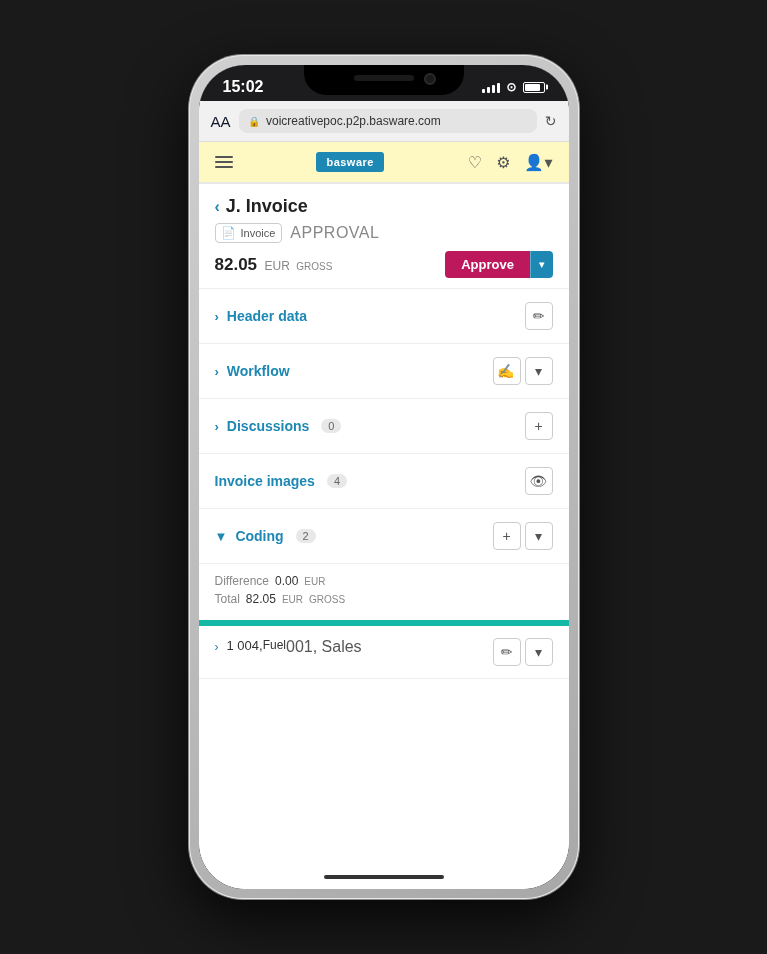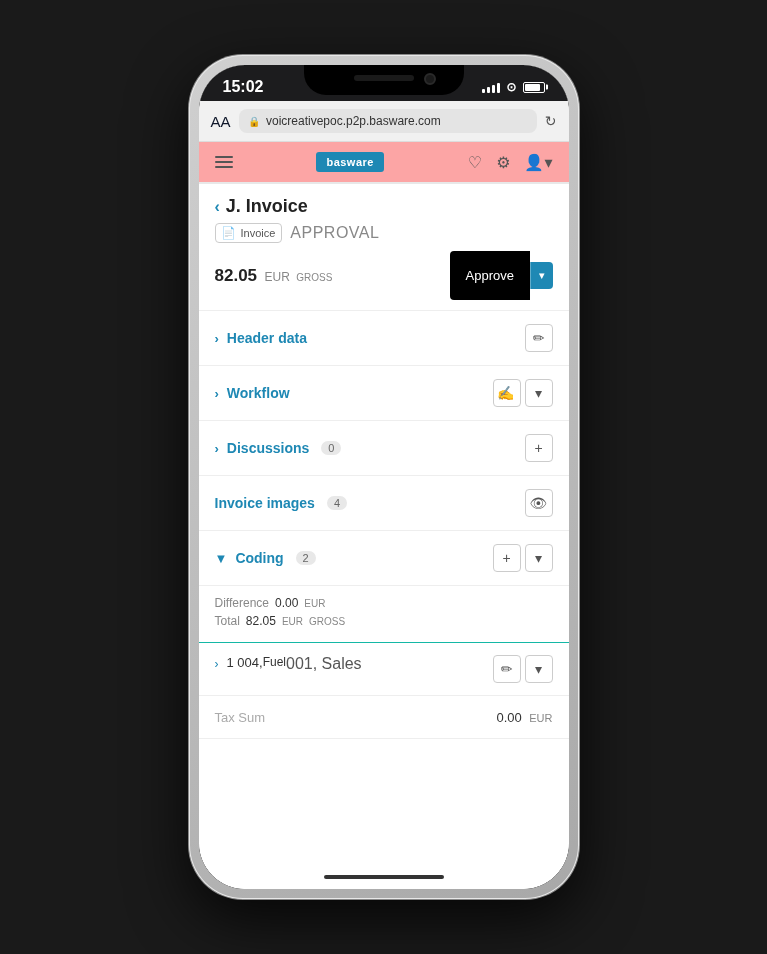--- a/index.html
+++ b/index.html
@@ -196,21 +196,21 @@
     .app-content {
       flex: 1;
       overflow-y: auto;
       background: #fff;
       display: flex;
       flex-direction: column;
     }
 
     
     .app-nav {
-      background: #fca5a5;
+      background: #fef9c3;
       border-bottom: 2px solid #e8e8e8;
       display: flex;
       align-items: center;
       justify-content: space-between;
       padding: 10px 16px;
       flex-shrink: 0;
     }
 
     .nav-hamburger {
       display: flex;
@@ -326,26 +326,26 @@
       color: #888;
       margin-left: 2px;
     }
 
     .approve-btn-group {
       display: flex;
       align-items: center;
     }
 
     .approve-btn {
-      background: #000000;
+      background: #be185d;
       color: #fff;
       border: none;
-      padding: 17px 16px;
+      padding: 6px 16px;
       font-size: 13px;
-      font-weight: 400;
+      font-weight: 700;
       border-radius: 4px 0 0 4px;
       cursor: pointer;
     }
 
     .approve-dropdown-btn {
       background: #1e88b4;
       color: #fff;
       border: none;
       border-left: 1px solid rgba(255,255,255,0.3);
       padding: 7px 8px;
@@ -446,21 +446,21 @@
       background: #e8e8e8;
       color: #666;
       font-size: 11px;
       border-radius: 10px;
       padding: 1px 7px;
       margin-left: 4px;
     }
 
     .coding-body {
       padding: 10px 16px;
-      border-bottom: 1px solid #14b8a6;
+      border-bottom: 6px solid #14b8a6;
     }
 
     .coding-row {
       display: flex;
       align-items: center;
       gap: 6px;
       margin-bottom: 4px;
     }
 
     .coding-label {
@@ -726,25 +726,18 @@
                 <span class="line-item-sub">001, Sales</span>
               </div>
             </div>
             <div class="line-item-actions">
               <div class="action-btn">✏</div>
               <div class="action-btn">▾</div>
             </div>
           </div>
         </div>
 
-        <div class="tax-row">
-          <span class="tax-label">Tax Sum</span>
-          <div>
-            <span class="tax-value">0.00</span>
-            <span class="tax-currency">EUR</span>
-          </div>
-        </div>
 
       </div>
     </div>
     <div class="home-indicator"></div>
   </div>
 </div>
 
 </body></html>

